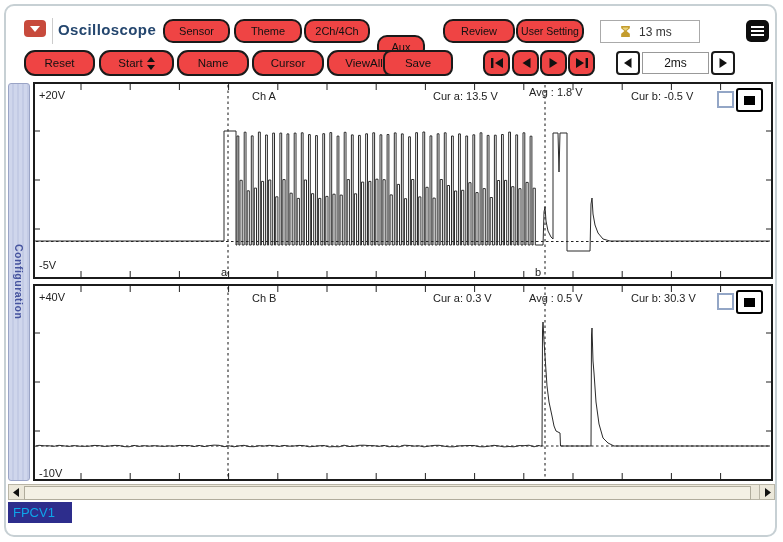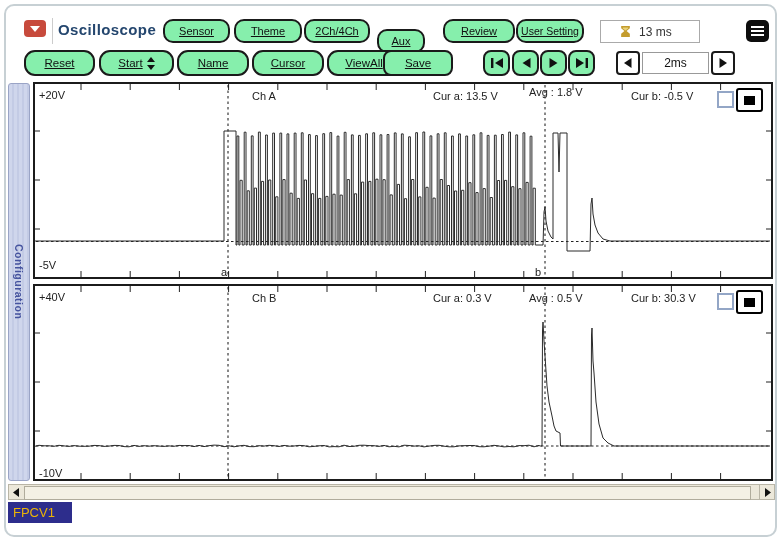--- a/index.html
+++ b/index.html
@@ -3,22 +3,22 @@
 <meta charset="utf-8">
 <style>
   html,body{margin:0;padding:0;}
   body{width:783px;height:542px;position:relative;background:#fff;overflow:hidden;
        font-family:"Liberation Sans",sans-serif;color:#111;}
   .frame{position:absolute;left:4px;top:4px;width:773px;height:533px;box-sizing:border-box;
          border:2px solid #c7d0d4;border-radius:10px;background:#fff;}
   .abs{position:absolute;box-sizing:border-box;}
   .title{font-size:15px;font-weight:bold;color:#24466e;letter-spacing:.4px;}
   .btn{position:absolute;box-sizing:border-box;height:26px;border:2px solid #1a1a1a;border-radius:11px;
-       background:#86efac;display:flex;align-items:center;justify-content:center;gap:4px;
-       font-size:11.5px;color:#111;cursor:pointer;white-space:nowrap;text-decoration:underline;}
+       background:#ef4444;display:flex;align-items:center;justify-content:center;gap:4px;
+       font-size:11.5px;color:#111;cursor:pointer;white-space:nowrap;}
   .btn.r1{height:24px;border-radius:10px;font-size:11px;}
   .redbox{background:#c74a3c;border-radius:4px;display:flex;align-items:center;justify-content:center;}
   .tri-down{width:0;height:0;border-left:5px solid transparent;border-right:5px solid transparent;border-top:6px solid #fff;}
   .vdiv{background:#ccc;}
   .timebox{border:1px solid #aaa;background:#fff;display:flex;align-items:center;gap:7px;
            padding-left:18px;font-size:12px;color:#333;}
   .hamb{background:#0d0d0d;border-radius:5px;display:flex;flex-direction:column;justify-content:center;gap:2px;align-items:center;cursor:pointer;}
   .hamb span{display:block;width:13px;height:2px;background:#fff;}
   .sq{border:2px solid #1a1a1a;border-radius:4px;background:#fff;display:flex;align-items:center;justify-content:center;cursor:pointer;}
   .field{border:1px solid #999;background:#fff;display:flex;align-items:center;justify-content:center;font-size:12px;}
@@ -29,38 +29,38 @@
   .pane svg{position:absolute;left:0;top:0;width:100%;height:100%;}
   .plbl{position:absolute;font-size:11px;color:#222;white-space:nowrap;}
   .chk{position:absolute;width:13px;height:13px;border:2px solid #93a6c6;background:#fff;cursor:pointer;}
   .sqbtn{position:absolute;width:23px;height:20px;border:2px solid #000;border-radius:3px;background:#fff;
          display:flex;align-items:center;justify-content:center;cursor:pointer;}
   .sqbtn .inner{width:11px;height:9px;background:#000;}
   .hscroll{position:absolute;left:8px;top:484px;width:767px;height:16px;background:#ece8da;
            border:1px solid #b9b5a6;box-sizing:border-box;}
   .hs-arrow{position:absolute;top:0;height:14px;width:14px;display:flex;align-items:center;justify-content:center;cursor:pointer;}
   .hs-thumb{position:absolute;left:15px;top:1px;width:725px;height:12px;background:#f4f1e5;border:1px solid #b0ac9c;cursor:grab;}
-  .fpcv{position:absolute;left:8px;top:502px;width:64px;height:21px;background:#2d2d8c;color:#eab308;
+  .fpcv{position:absolute;left:8px;top:502px;width:64px;height:21px;background:#2d2d8c;color:#0ea5e9;
         font-size:13px;display:flex;align-items:center;padding-left:5px;box-sizing:border-box;cursor:pointer;}
 </style>
 </head>
 <body>
 
 <div class="frame"></div>
 
 <div class="abs redbox" style="left:24px;top:20px;width:22px;height:17px;">
   <span class="tri-down"></span>
 </div>
 <div class="abs vdiv" style="left:52px;top:18px;width:1px;height:26px;"></div>
 <div class="abs title" style="left:58px;top:21px;">Oscilloscope</div>
 
 <div class="btn r1" style="left:163px;top:19px;width:67px;">Sensor</div>
 <div class="btn r1" style="left:234px;top:19px;width:68px;">Theme</div>
 <div class="btn r1" style="left:304px;top:19px;width:66px;">2Ch/4Ch</div>
-<div class="btn r1" style="left:377px;top:29px;width:48px;">Aux</div>
+<div class="btn r1" style="left:377px;top:35px;width:48px;">Aux</div>
 <div class="btn r1" style="left:443px;top:19px;width:72px;">Review</div>
 <div class="btn r1" style="left:516px;top:19px;width:68px;font-size:10.5px;">User Setting</div>
 
 <div class="abs timebox" style="left:600px;top:20px;width:100px;height:23px;">
   <svg width="13" height="13" viewBox="0 0 12 12">
     <path fill="#c49c2e" d="M2 1h8v2L7 5.5 10 8v3H2V8l3-2.5L2 3z"></path>
     <path fill="#e8d27a" d="M3.5 2.2h5v1L6 5 3.5 3.2z"></path>
   </svg>
   <span>13 ms</span>
 </div>

